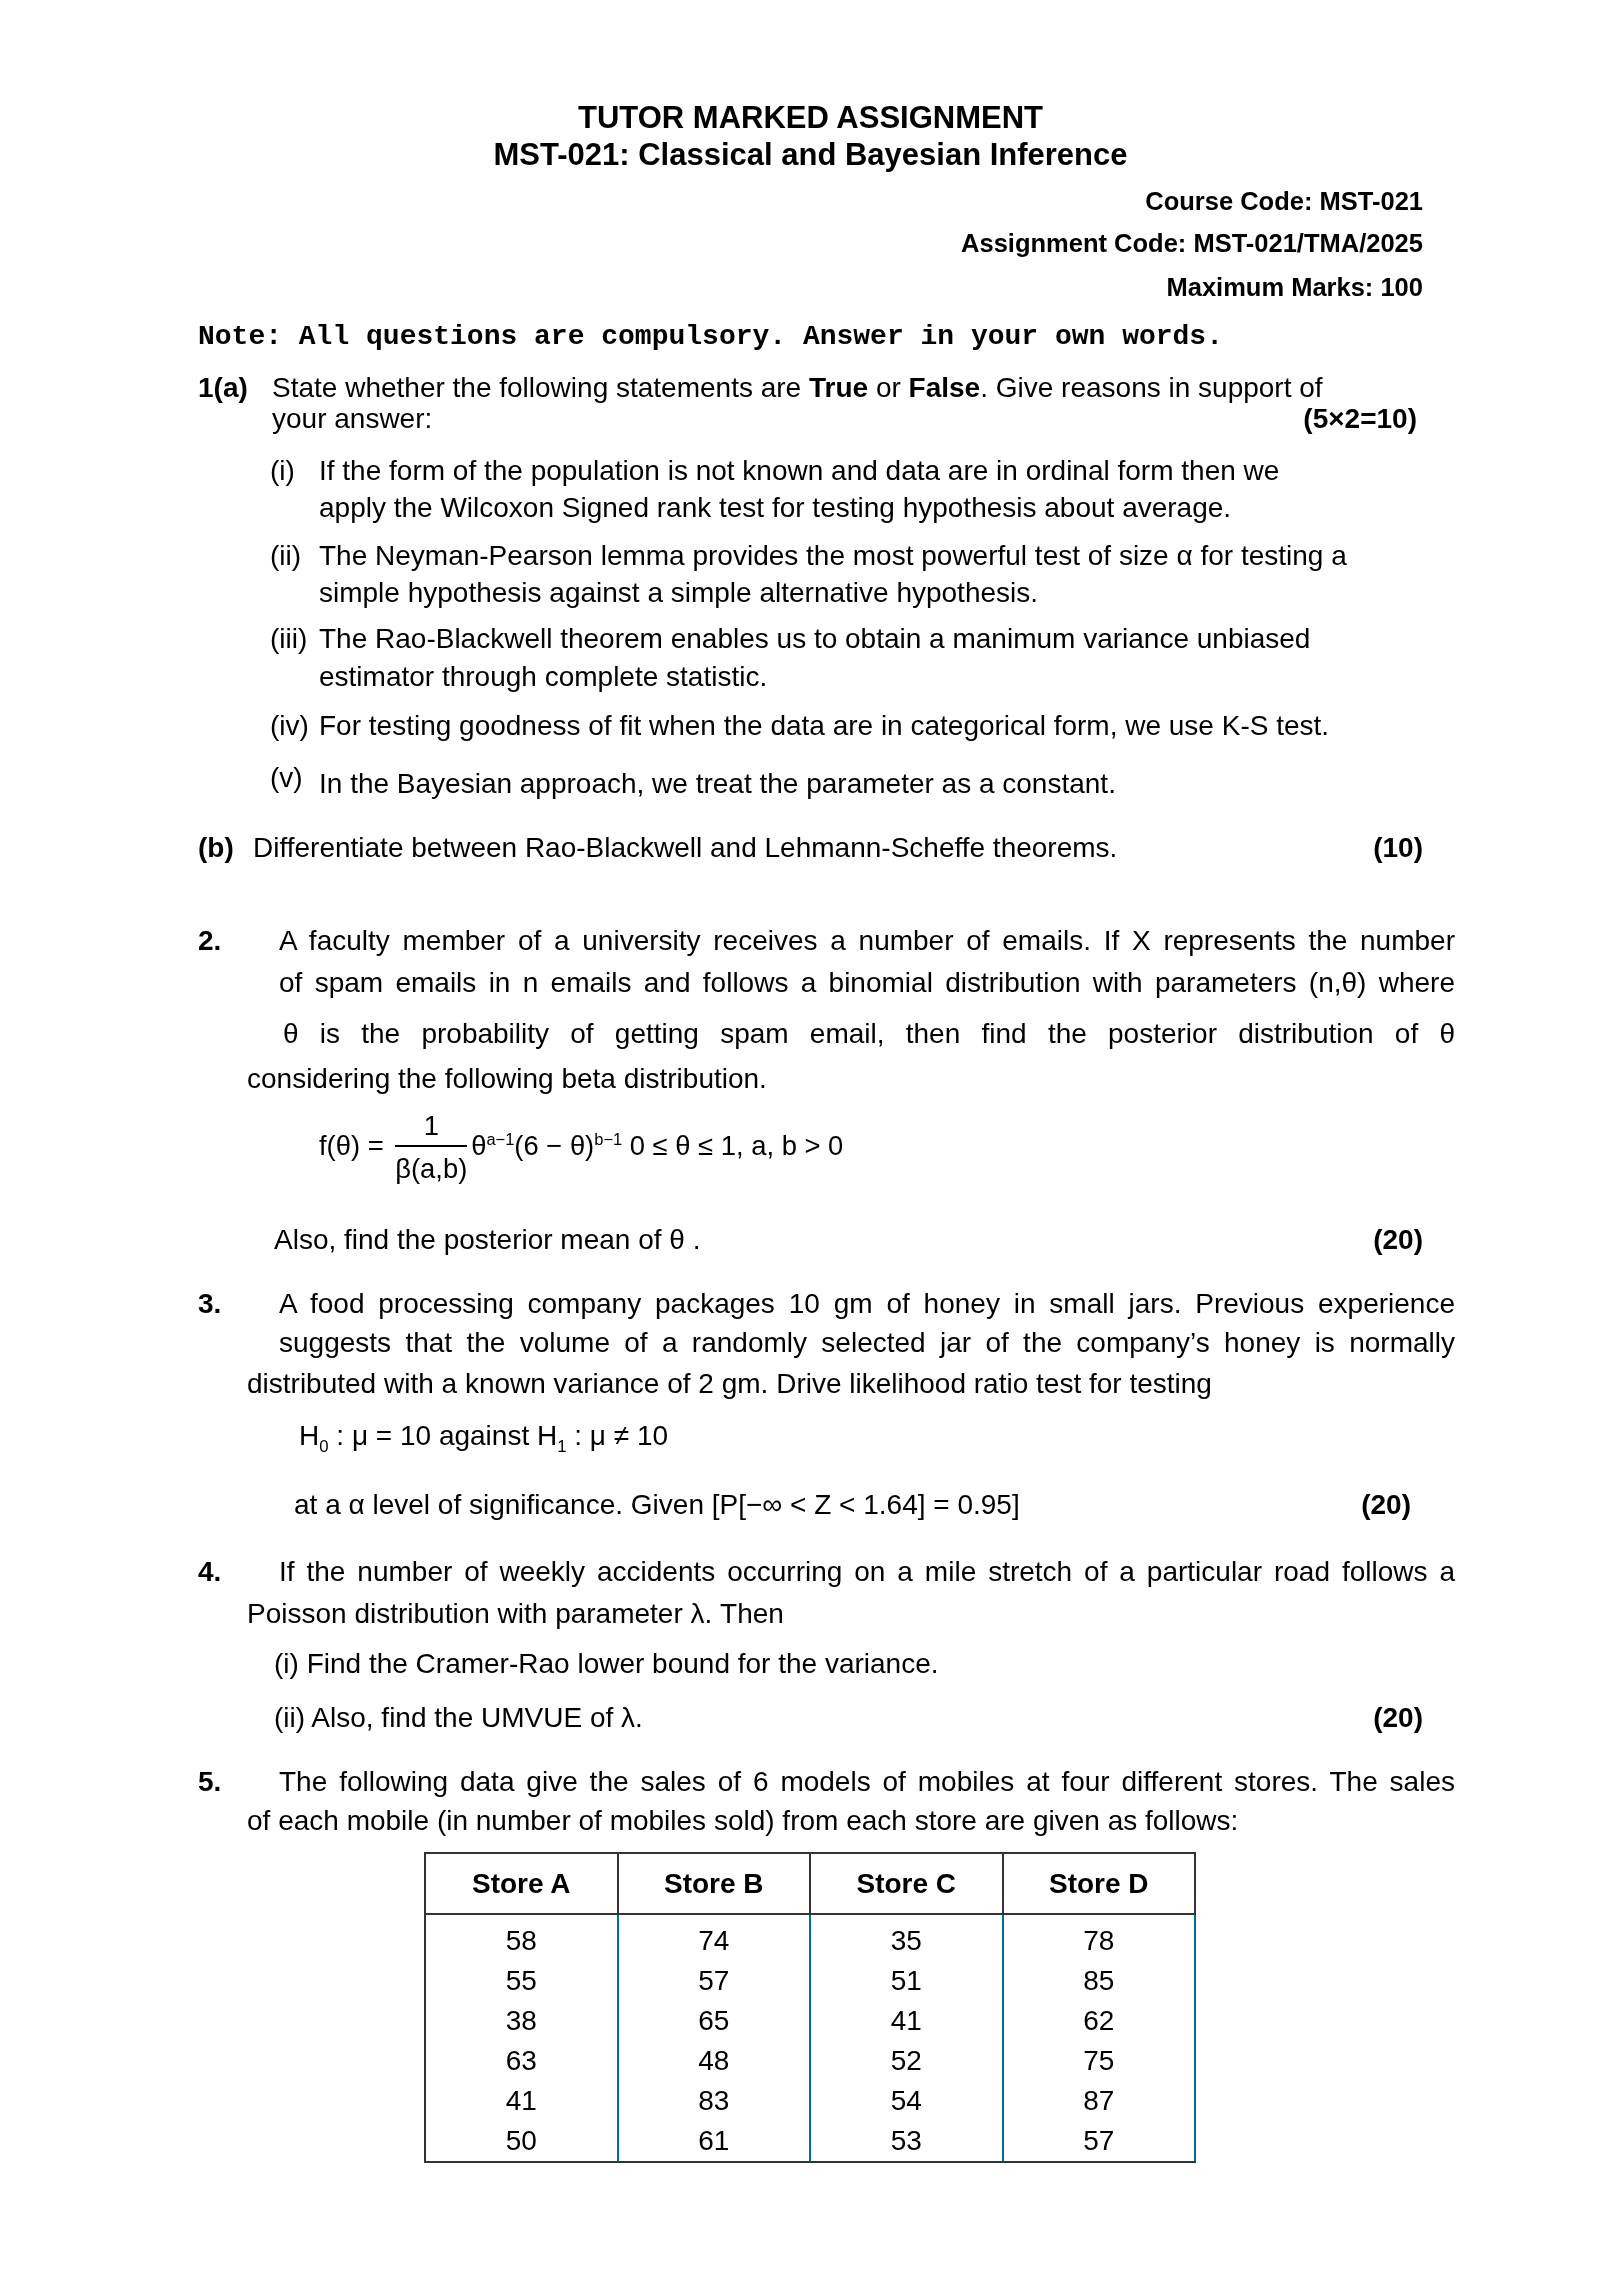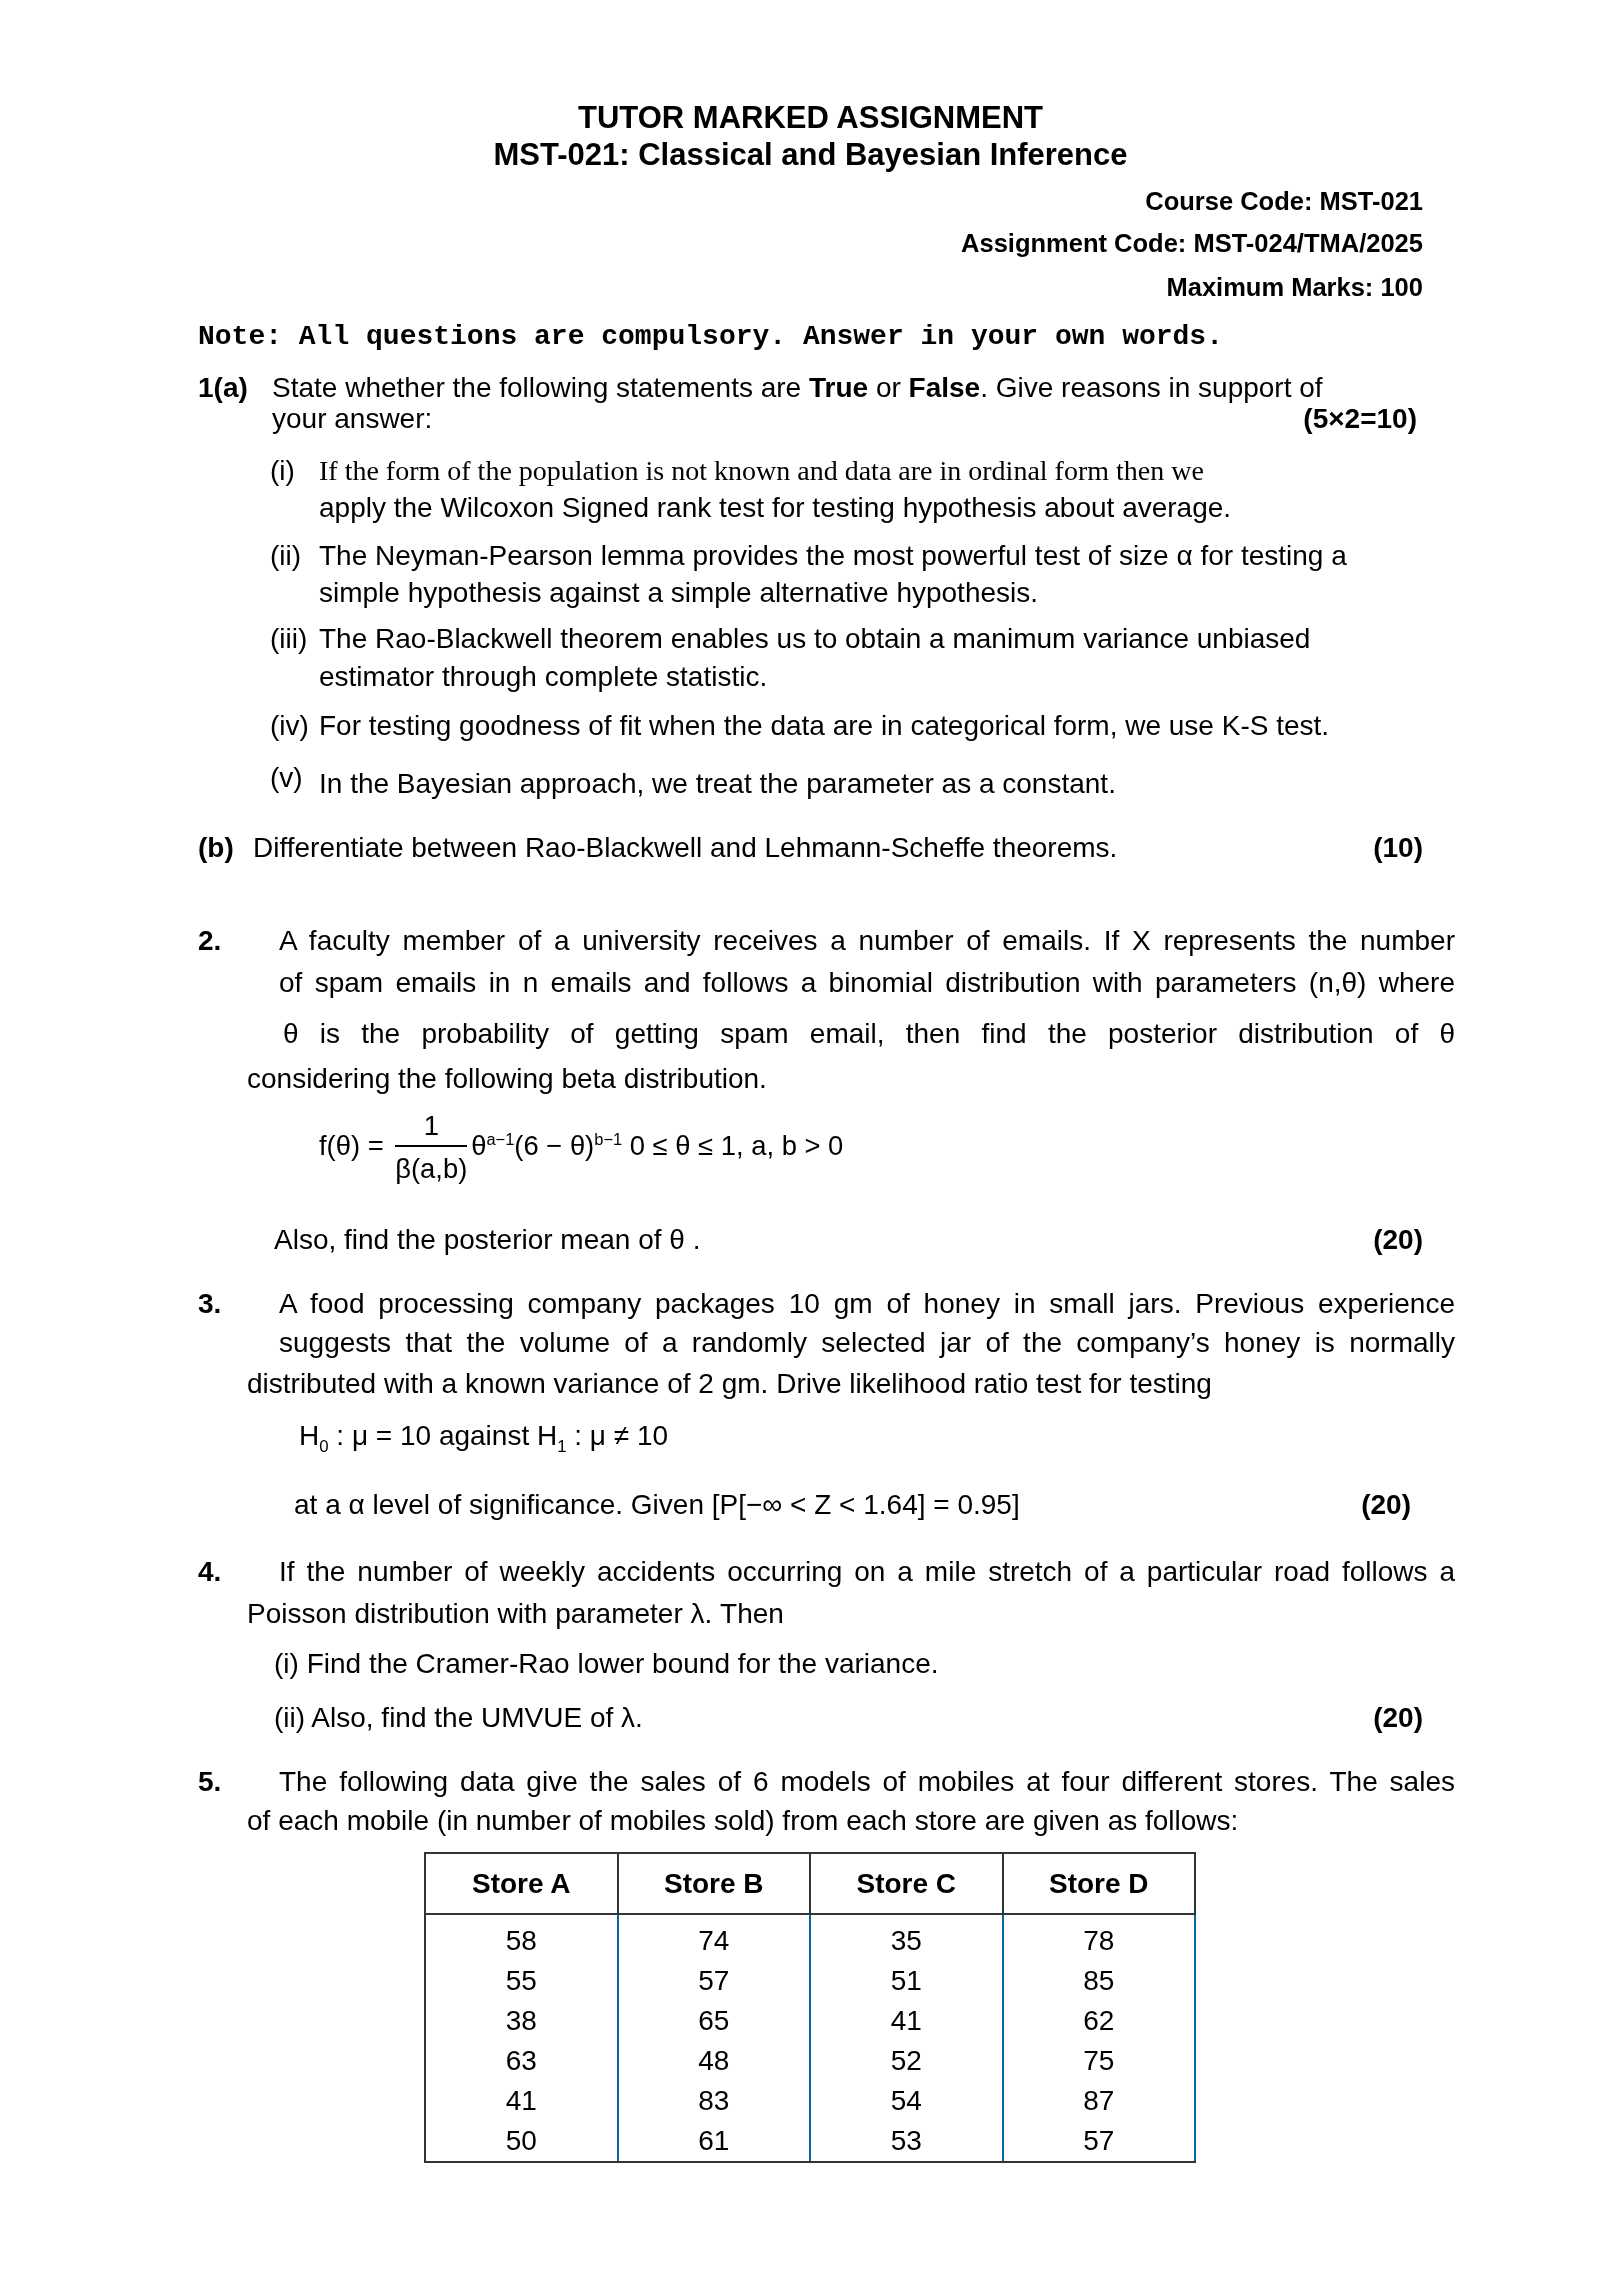--- a/index.html
+++ b/index.html
@@ -23,36 +23,36 @@
                    height: 40px; line-height: 40px; padding: 0; }
   table.sales tbody tr:first-child td { padding-top: 5.9px; }
   table.sales tbody tr:last-child td { border-bottom: 2px solid #333; }
 </style>
 </head>
 <body>
 
 <div class="ln c title" style="top:100px;">TUTOR MARKED ASSIGNMENT</div>
 <div class="ln c title" style="top:137px;">MST-021: Classical and Bayesian Inference</div>
 <div class="ln meta" style="top:184px;">Course Code: MST-021</div>
-<div class="ln meta" style="top:226px;">Assignment Code: MST-024/TMA/2025</div>
+<div class="ln meta" style="top:226px;">Assignment Code: MST-021/TMA/2025</div>
 <div class="ln meta" style="top:270px;">Maximum Marks: 100</div>
 
 <div class="ln b" style="left:198px; top:319px;font-family:Liberation Mono, monospace;">Note: All questions are compulsory. Answer in your own words.</div>
 
 <div>
   <div class="ln b" style="left:198px; top:370px;">1(a)</div>
   <div class="ln" style="left:272px; top:370px; width:1152px;">
     <span>State whether the following statements are </span><b>True</b><span> or </span><b>False</b><span>. Give reasons in support of</span>
   </div>
   <div class="ln" style="left:272px; top:401px;">your answer:</div>
   <div class="marks" style="top:401px; right:204px;">(5×2=10)</div>
 
   <div>
     <div class="ln" style="left:270px; top:453px;">(i)</div>
-    <div class="ln" style="left:319px; top:453px;font-family:Liberation Serif, serif;">If the form of the population is not known and data are in ordinal form then we</div>
+    <div class="ln" style="left:319px; top:453px;">If the form of the population is not known and data are in ordinal form then we</div>
     <div class="ln" style="left:319px; top:490px;">apply the Wilcoxon Signed rank test for testing hypothesis about average.</div>
 
     <div class="ln" style="left:270px; top:538px;">(ii)</div>
     <div class="ln" style="left:319px; top:538px;">The Neyman-Pearson lemma provides the most powerful test of size α for testing a</div>
     <div class="ln" style="left:319px; top:575px;">simple hypothesis against a simple alternative hypothesis.</div>
 
     <div class="ln" style="left:270px; top:621px;">(iii)</div>
     <div class="ln" style="left:319px; top:621px;">The Rao-Blackwell theorem enables us to obtain a manimum variance unbiased</div>
     <div class="ln" style="left:319px; top:659px;">estimator through complete statistic.</div>
 

